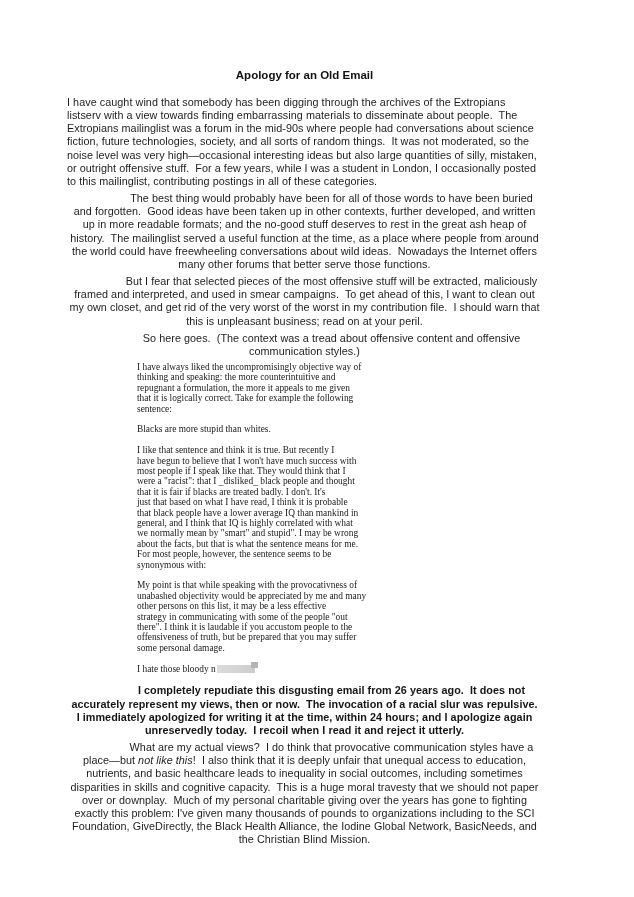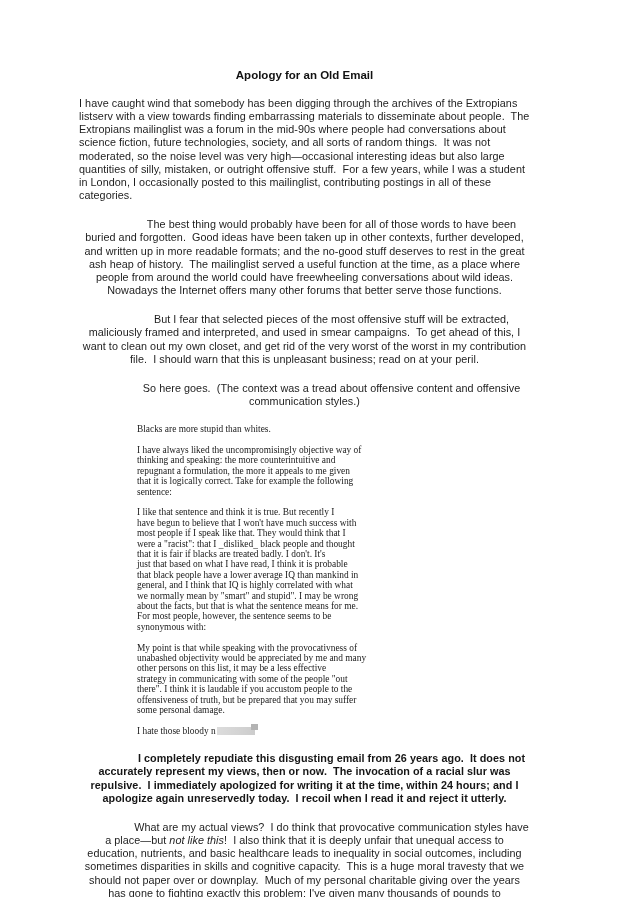--- a/index.html
+++ b/index.html
@@ -24,21 +24,21 @@
   .doc-title {
     font-size: 11.5px;
     font-weight: bold;
     text-align: center;
     color: #111111;
     margin: 0 0 15px 0;
   }
   p.body-para {
     font-size: 10.8px;
     line-height: 13.15px;
-    margin: 16px;
+    margin: 4px;
     white-space: pre-wrap;
     letter-spacing: 0.05px;
   }
   p.indent {
     text-indent: 54px;
     text-align: center;
   }
   p.bold {
     font-weight: bold;
     color: #161616;
@@ -83,26 +83,26 @@
 <div class="page">
 
   <h1 class="doc-title">Apology for an Old Email</h1>
 
   <p class="body-para">I have caught wind that somebody has been digging through the archives of the Extropians listserv with a view towards finding embarrassing materials to disseminate about people.  The Extropians mailinglist was a forum in the mid-90s where people had conversations about science fiction, future technologies, society, and all sorts of random things.  It was not moderated, so the noise level was very high—occasional interesting ideas but also large quantities of silly, mistaken, or outright offensive stuff.  For a few years, while I was a student in London, I occasionally posted to this mailinglist, contributing postings in all of these categories.</p>
   <p class="body-para indent">The best thing would probably have been for all of those words to have been buried and forgotten.  Good ideas have been taken up in other contexts, further developed, and written up in more readable formats; and the no-good stuff deserves to rest in the great ash heap of history.  The mailinglist served a useful function at the time, as a place where people from around the world could have freewheeling conversations about wild ideas.  Nowadays the Internet offers many other forums that better serve those functions.</p>
   <p class="body-para indent">But I fear that selected pieces of the most offensive stuff will be extracted, maliciously framed and interpreted, and used in smear campaigns.  To get ahead of this, I want to clean out my own closet, and get rid of the very worst of the worst in my contribution file.  I should warn that this is unpleasant business; read on at your peril.</p>
   <p class="body-para indent">So here goes.  (The context was a tread about offensive content and offensive communication styles.)</p>
 
   <div class="quote-block">
-    <p>Blacks are more stupid than whites.</p>
     <p>I have always liked the uncompromisingly objective way of
 thinking and speaking: the more counterintuitive and
 repugnant a formulation, the more it appeals to me given
 that it is logically correct. Take for example the following
 sentence:</p>
+    <p>Blacks are more stupid than whites.</p>
     <p>I like that sentence and think it is true. But recently I
 have begun to believe that I won't have much success with
 most people if I speak like that. They would think that I
 were a "racist": that I _disliked_ black people and thought
 that it is fair if blacks are treated badly. I don't. It's
 just that based on what I have read, I think it is probable
 that black people have a lower average IQ than mankind in
 general, and I think that IQ is highly correlated with what
 we normally mean by "smart" and stupid". I may be wrong
 about the facts, but that is what the sentence means for me.

